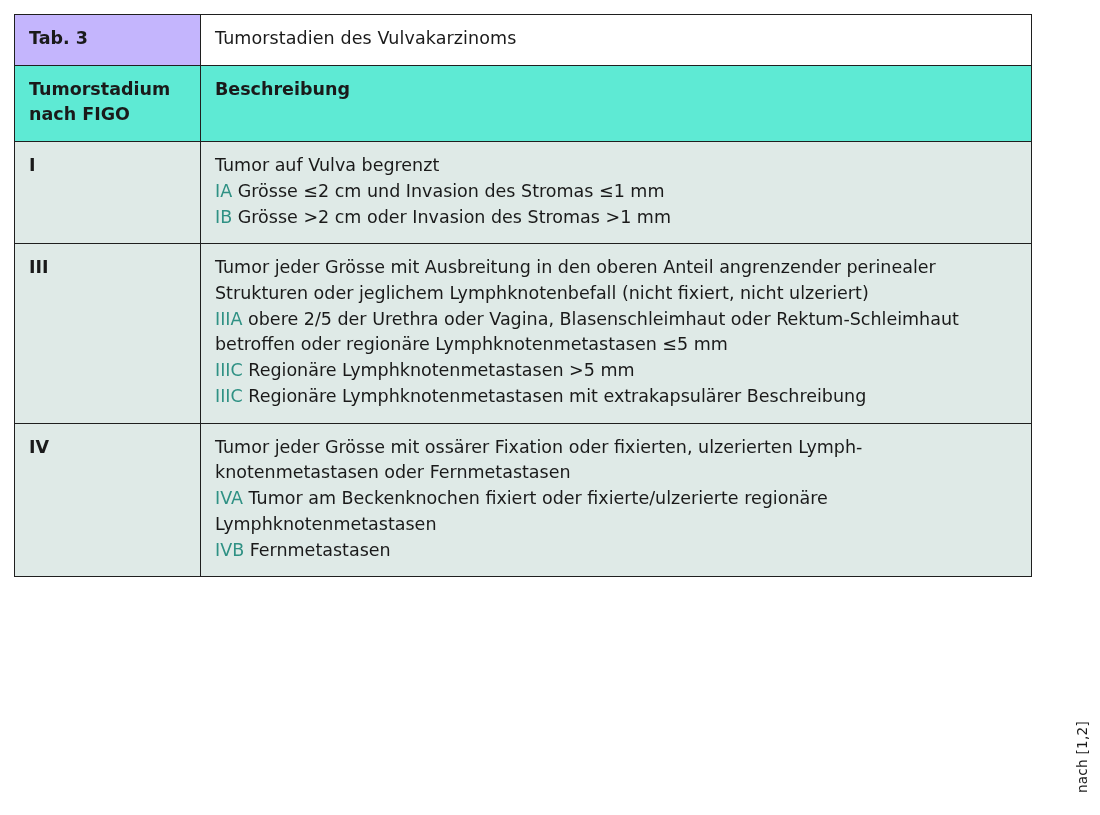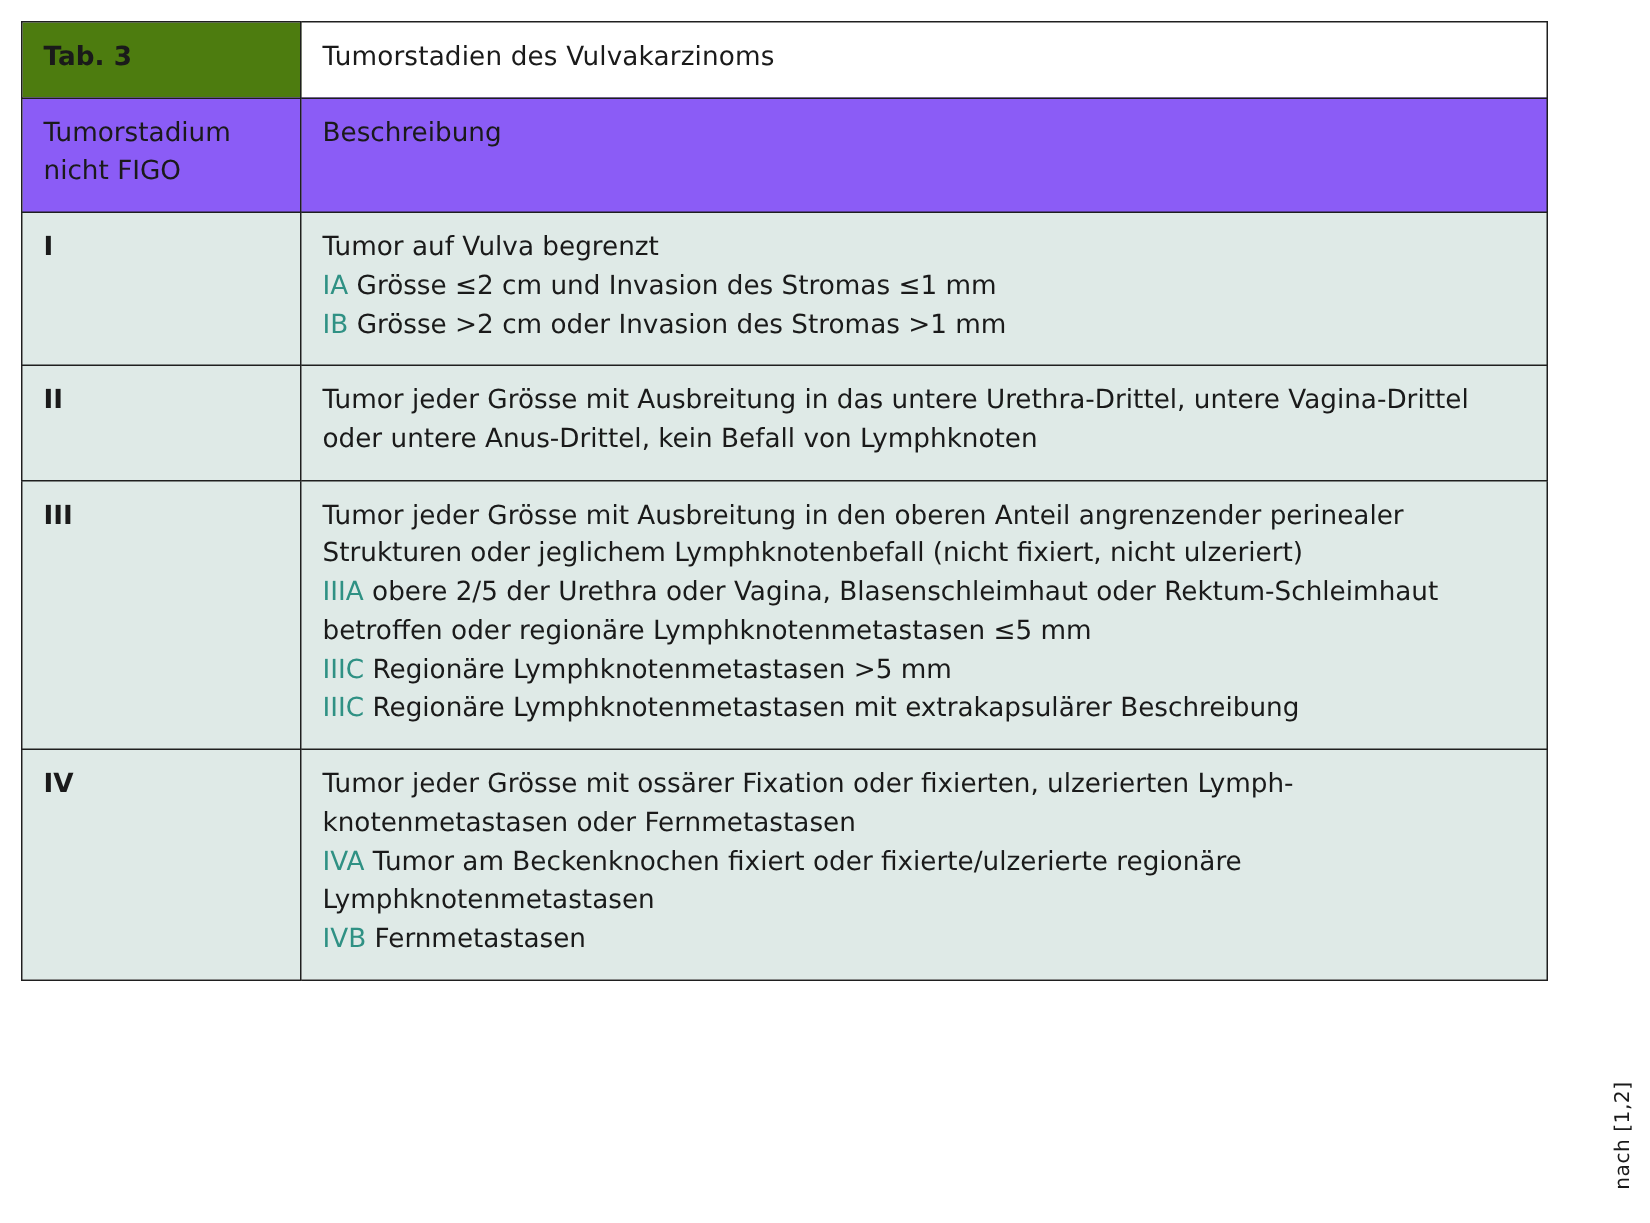--- a/index.html
+++ b/index.html
@@ -34,38 +34,38 @@
     vertical-align: top;
     padding: 11px 14px 13px 14px;
     font-size: 17.5px;
     line-height: 1.47;
   }
 
   
   .cap-label {
     width: 105px;
     font-weight: bold;
-    background: #4d7c0f;
+    background: #c4b5fd;
     font-size: 18px;
     padding-top: 12px;
     padding-bottom: 12px;
   }
   .cap-text {
     background: #ffffff;
     font-size: 18px;
     padding-top: 12px;
     padding-bottom: 12px;
     letter-spacing: .1px;
     margin-left: 40px;
   }
 
   
   .hdr {
-    background: #8b5cf6;
-    font-weight: normal;
+    background: #5eead4;
+    font-weight: bold;
     font-size: 17.5px;
     line-height: 1.45;
   }
 
   
   .body-row td {
     background: #dfeae7;
   }
   .stage {
     font-weight: bold;
@@ -101,40 +101,34 @@
       <col>
     </colgroup>
     <tbody>
       <tr>
         <td class="cap-label">Tab. 3</td>
         <td class="cap-text">Tumorstadien des Vulvakarzinoms</td>
       </tr>
       <tr>
         <td class="hdr">
           <span>Tumorstadium</span><br>
-          <span>nicht FIGO</span>
+          <span>nach FIGO</span>
         </td>
         <td class="hdr">Beschreibung</td>
       </tr>
 
       <tr class="body-row">
         <td class="stage">I</td>
         <td class="desc">
           <p><span>Tumor auf Vulva begrenzt</span></p>
           <p><span class="sub">IA</span> <span>Grösse ≤2 cm und Invasion des Stromas ≤1 mm</span></p>
           <p><span class="sub">IB</span> <span>Grösse &gt;2 cm oder Invasion des Stromas &gt;1 mm</span></p>
         </td>
       </tr>
 
-      <tr class="body-row">
-        <td class="stage">II</td>
-        <td class="desc">
-          <p><span>Tumor jeder Grösse mit Ausbreitung in das untere Urethra-Drittel, untere Vagina-Drittel oder untere Anus-Drittel, kein Befall von Lymphknoten</span></p>
-        </td>
-      </tr>
 
       <tr class="body-row">
         <td class="stage">III</td>
         <td class="desc">
           <p><span>Tumor jeder Grösse mit Ausbreitung in den oberen Anteil angrenzender perinealer Strukturen oder jeglichem Lymphknotenbefall (nicht fixiert, nicht ulzeriert)</span></p>
           <p><span class="sub">IIIA</span> <span>obere 2/5 der Urethra oder Vagina, Blasenschleimhaut oder Rektum-Schleimhaut betroffen oder regionäre Lymphknotenmetastasen ≤5 mm</span></p>
           <p><span class="sub">IIIC</span> <span>Regionäre Lymphknotenmetastasen &gt;5 mm</span></p>
           <p><span class="sub">IIIC</span> <span>Regionäre Lymphknotenmetastasen mit extrakapsulärer Beschreibung</span></p>
         </td>
       </tr>

